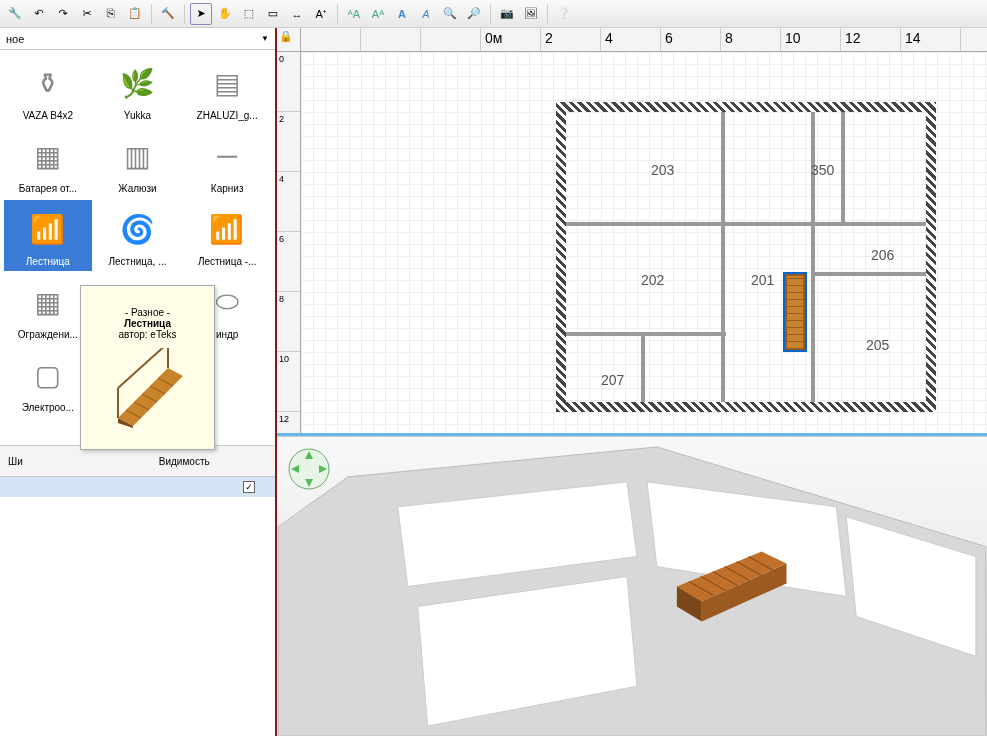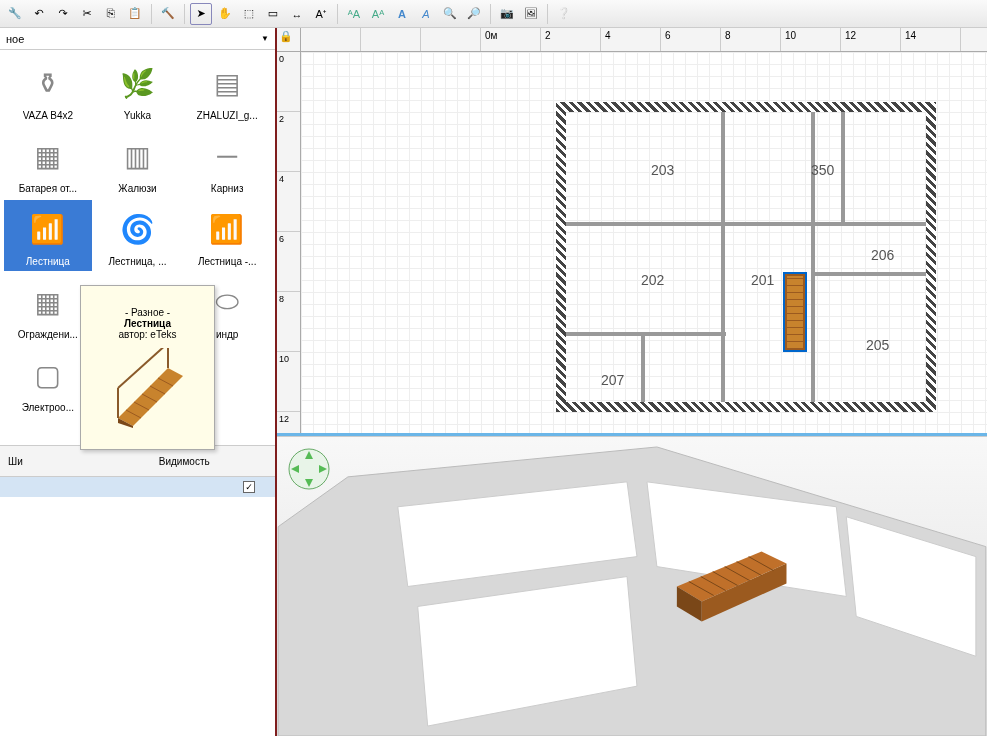--- a/index.html
+++ b/index.html
@@ -23,21 +23,21 @@
 
 .prop-header { height: 32px; background: #f4f4f4; border-top: 1px solid #ccc; border-bottom: 1px solid #ccc; display: flex; align-items: center; font-size: 10px; }
 .prop-col { padding: 0 8px; }
 .prop-row { height: 20px; display: flex; align-items: center; background: #d4e4f4; }
 .prop-check { margin-left: auto; margin-right: 20px; width: 12px; height: 12px; border: 1px solid #666; background: #fff; display: flex; align-items: center; justify-content: center; font-size: 9px; }
 .left-spacer { flex: 1; background: #fff; }
 
 .right-col { flex: 1; display: flex; flex-direction: column; }
 .plan-area { flex: 0 0 408px; position: relative; background: #fff; overflow: hidden; border-bottom: 3px solid #6bb6e8; }
 .ruler-corner { position: absolute; top: 0; left: 0; width: 24px; height: 24px; background: #f4f4f4; border-right: 1px solid #aaa; border-bottom: 1px solid #aaa; z-index: 10; }
-.ruler-h { position: absolute; top: 0; left: 24px; right: 0; height: 24px; background: #f4f4f4; border-bottom: 1px solid #aaa; display: flex; font-size: 10px; z-index: 5; }
+.ruler-h { position: absolute; top: 0; left: 24px; right: 0; height: 24px; background: #f4f4f4; border-bottom: 1px solid #aaa; display: flex; font-size: 14px; z-index: 5; }
 .ruler-h-tick { width: 60px; border-right: 1px solid #ccc; padding: 2px 4px; position: relative; }
 .ruler-v { position: absolute; top: 24px; left: 0; bottom: 0; width: 24px; background: #f4f4f4; border-right: 1px solid #aaa; font-size: 9px; z-index: 5; }
 .ruler-v-tick { height: 60px; border-bottom: 1px solid #ccc; padding: 2px; }
 .plan-canvas { position: absolute; top: 24px; left: 24px; right: 0; bottom: 0; }
 .grid-bg { position: absolute; inset: 0; background-image:
   linear-gradient(#eee 1px, transparent 1px),
   linear-gradient(90deg, #eee 1px, transparent 1px),
   linear-gradient(#ddd 1px, transparent 1px),
   linear-gradient(90deg, #ddd 1px, transparent 1px);
   background-size: 12px 12px, 12px 12px, 60px 60px, 60px 60px; }

